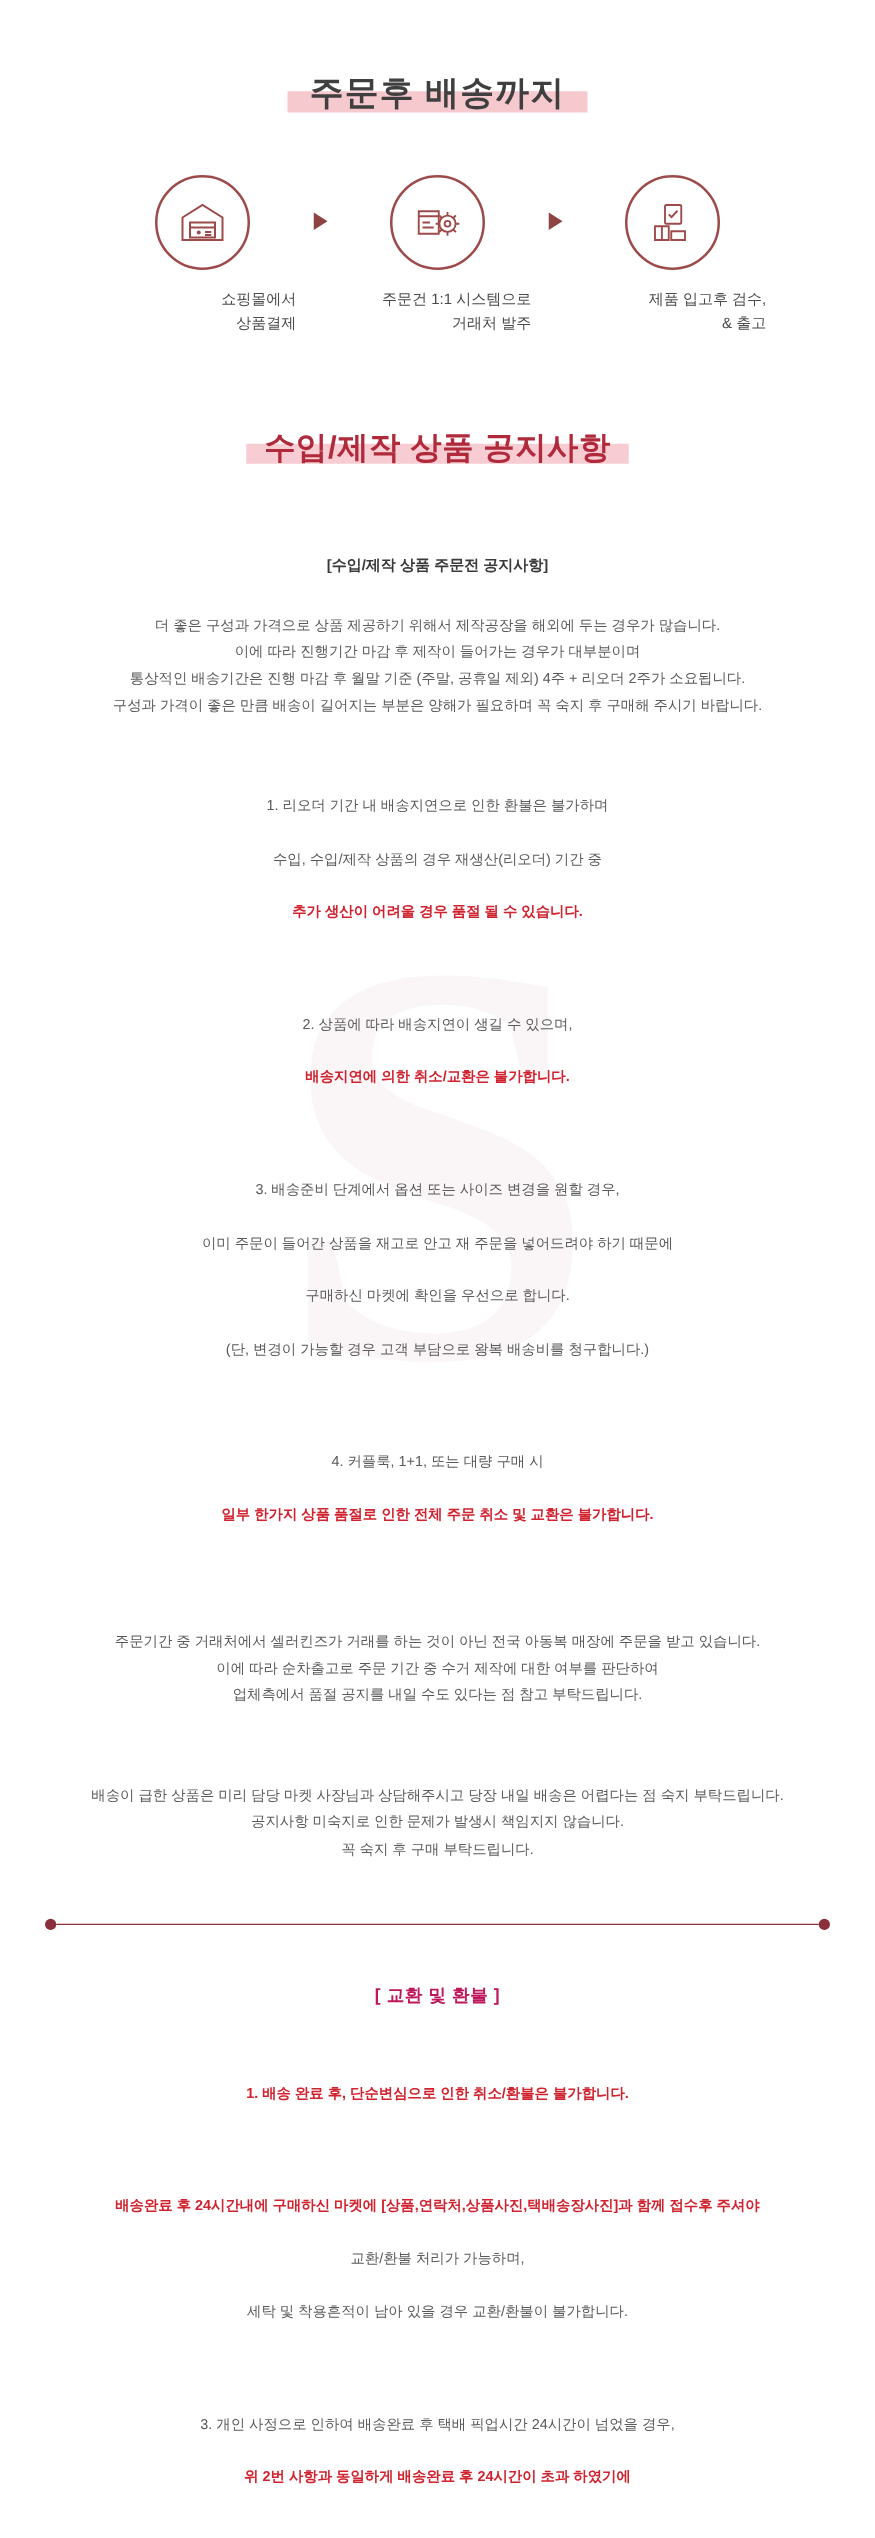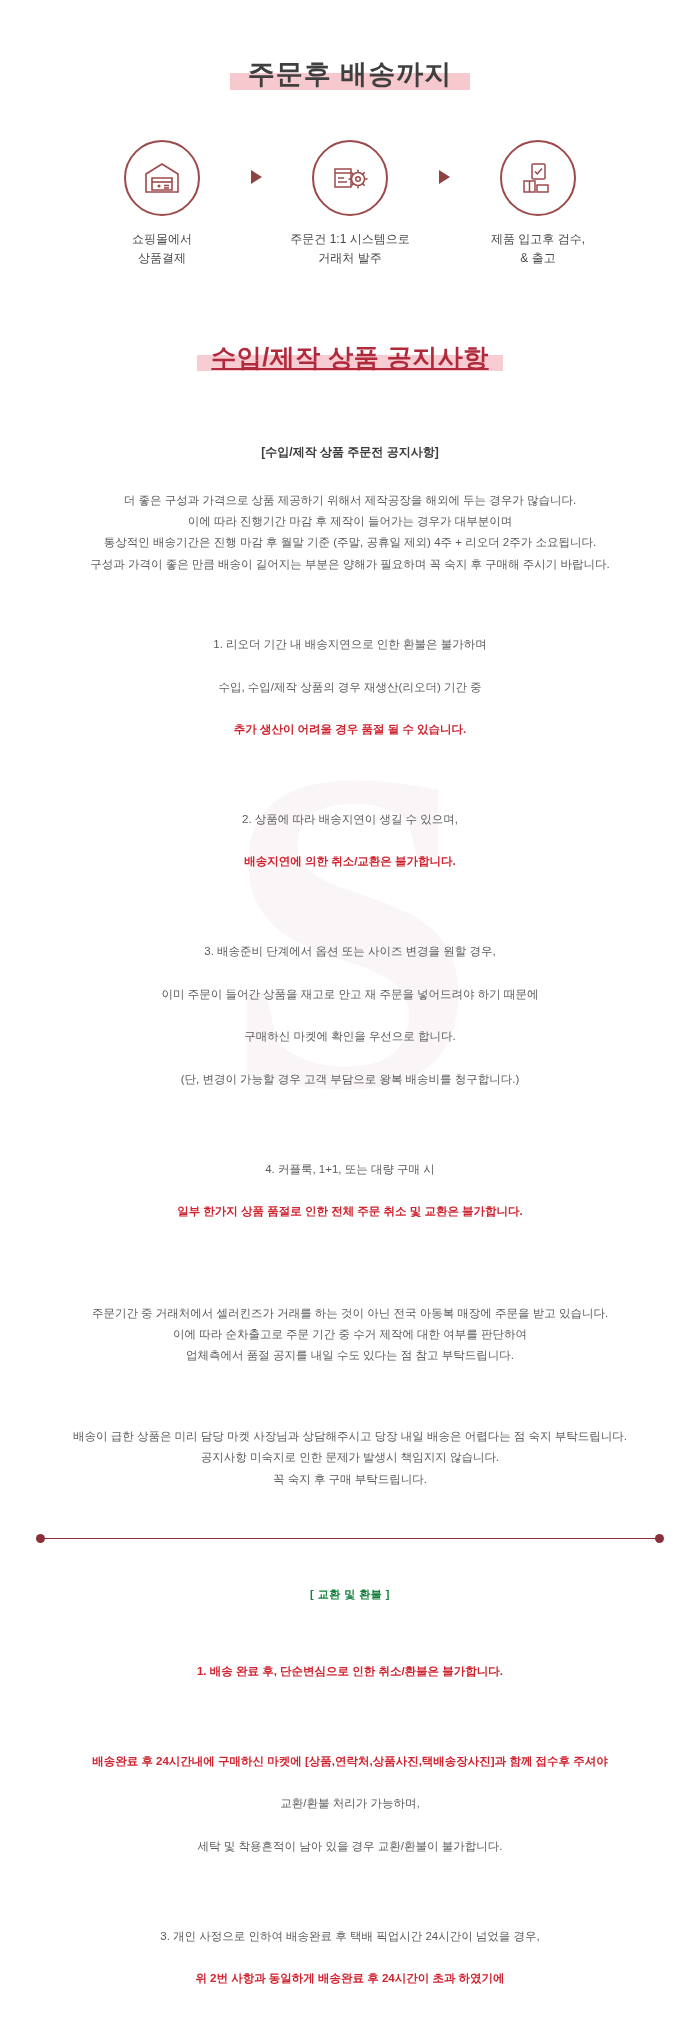--- a/index.html
+++ b/index.html
@@ -69,21 +69,21 @@
   
   .steps {
     margin-top: 48px;
     display: flex;
     justify-content: center;
     align-items: flex-start;
     gap: 0;
   }
   .step {
     width: 150px;
-    text-align: center;
+    text-align: right;
   }
   .step-circle {
     width: 76px;
     height: 76px;
     margin: 0 auto;
     border: 2px solid #9c4a4a;
     border-radius: 50%;
     display: flex;
     align-items: center;
     justify-content: center;
@@ -129,21 +129,20 @@
     z-index: 0;
   }
   .section-title h2 {
     position: relative;
     z-index: 1;
     margin: 0;
     font-size: 25px;
     font-weight: bold;
     color: #b02a3c;
     letter-spacing: 0.5px;
-    text-decoration: underline;
   }
 
   
   .block {
     text-align: center;
     font-size: 11.5px;
     line-height: 1.85;
     color: #5a5a5a;
     padding: 0 28px;
     white-space: pre-line;
@@ -177,22 +176,22 @@
     width: 9px; height: 9px;
     border-radius: 50%;
     background: #8b2f3a;
   }
   .divider .dot.l { left: 0; }
   .divider .dot.r { right: 0; }
 
   .sub-head {
     text-align: center;
     font-weight: bold;
-    font-size: 11px;
-    color: #15803d;
+    font-size: 14px;
+    color: #be185d;
     letter-spacing: 0.5px;
   }
 </style>
 </head>
 <body>
 
 <div class="page">
   <div class="watermark">S</div>
 
   <div class="content">

